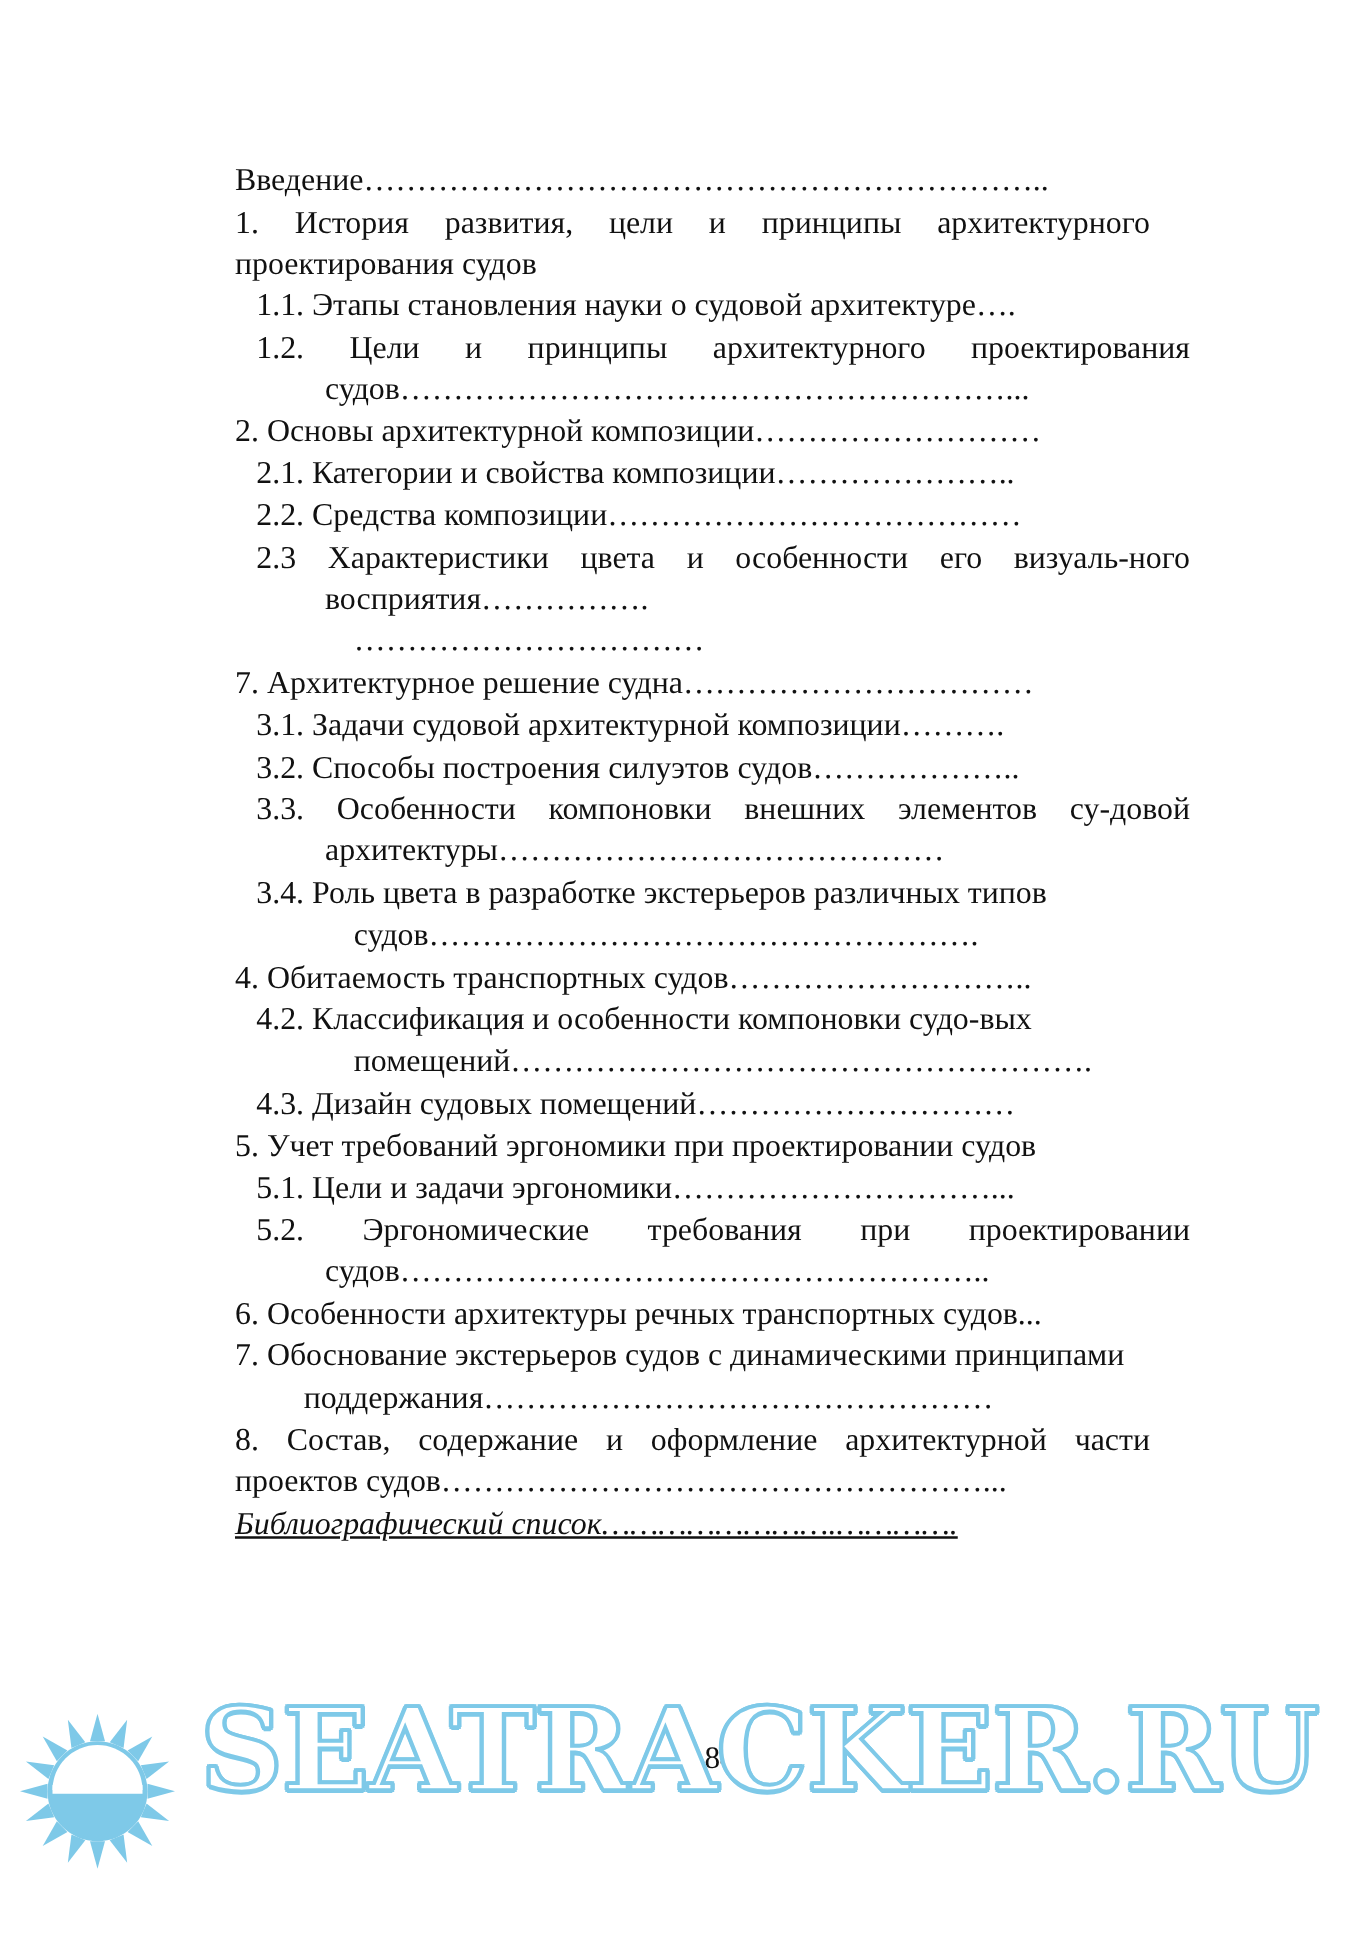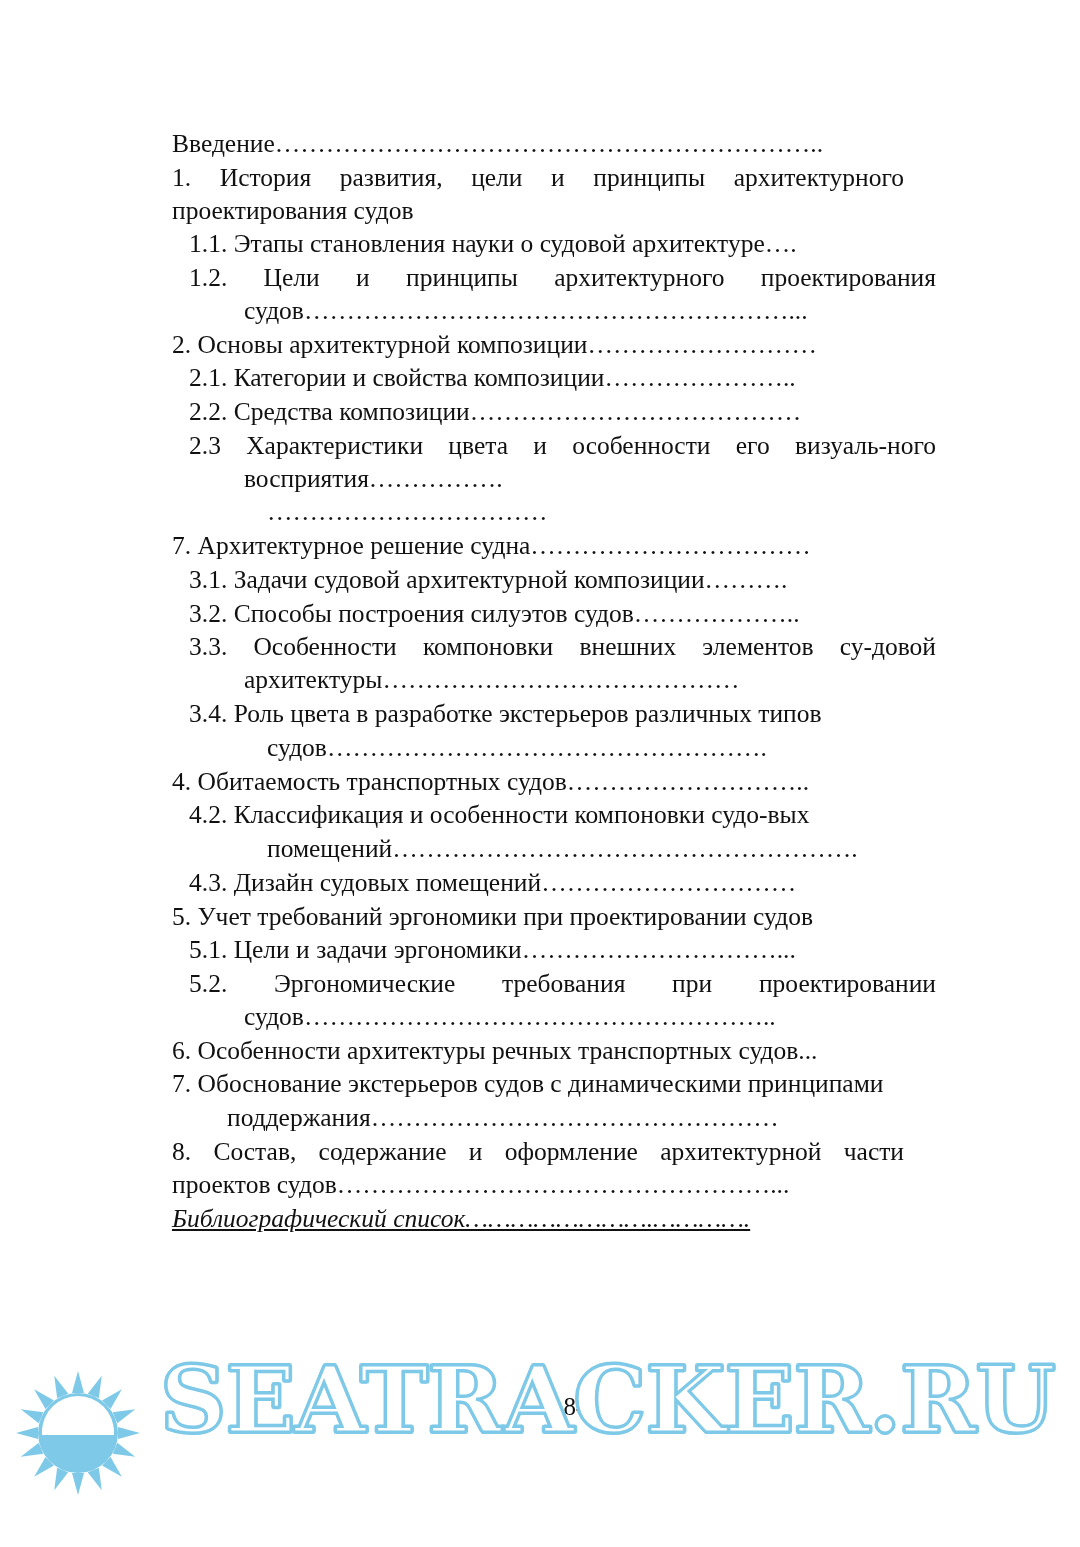--- a/index.html
+++ b/index.html
@@ -16,21 +16,21 @@
     overflow: hidden;
   }
   .page {
     position: absolute;
     left: 0; top: 0;
     width: 1080px;
     height: 1547px;
   }
   .toc {
     position: absolute;
-    left: 172px;
+    left: 188px;
     top: 128px;
     width: 732px;
     font-size: 25.5px;
     line-height: 1.285;
   }
   .entry {
     margin: 0 0 1px 0;
   }
   .lvl1 {
     text-align: justify;

